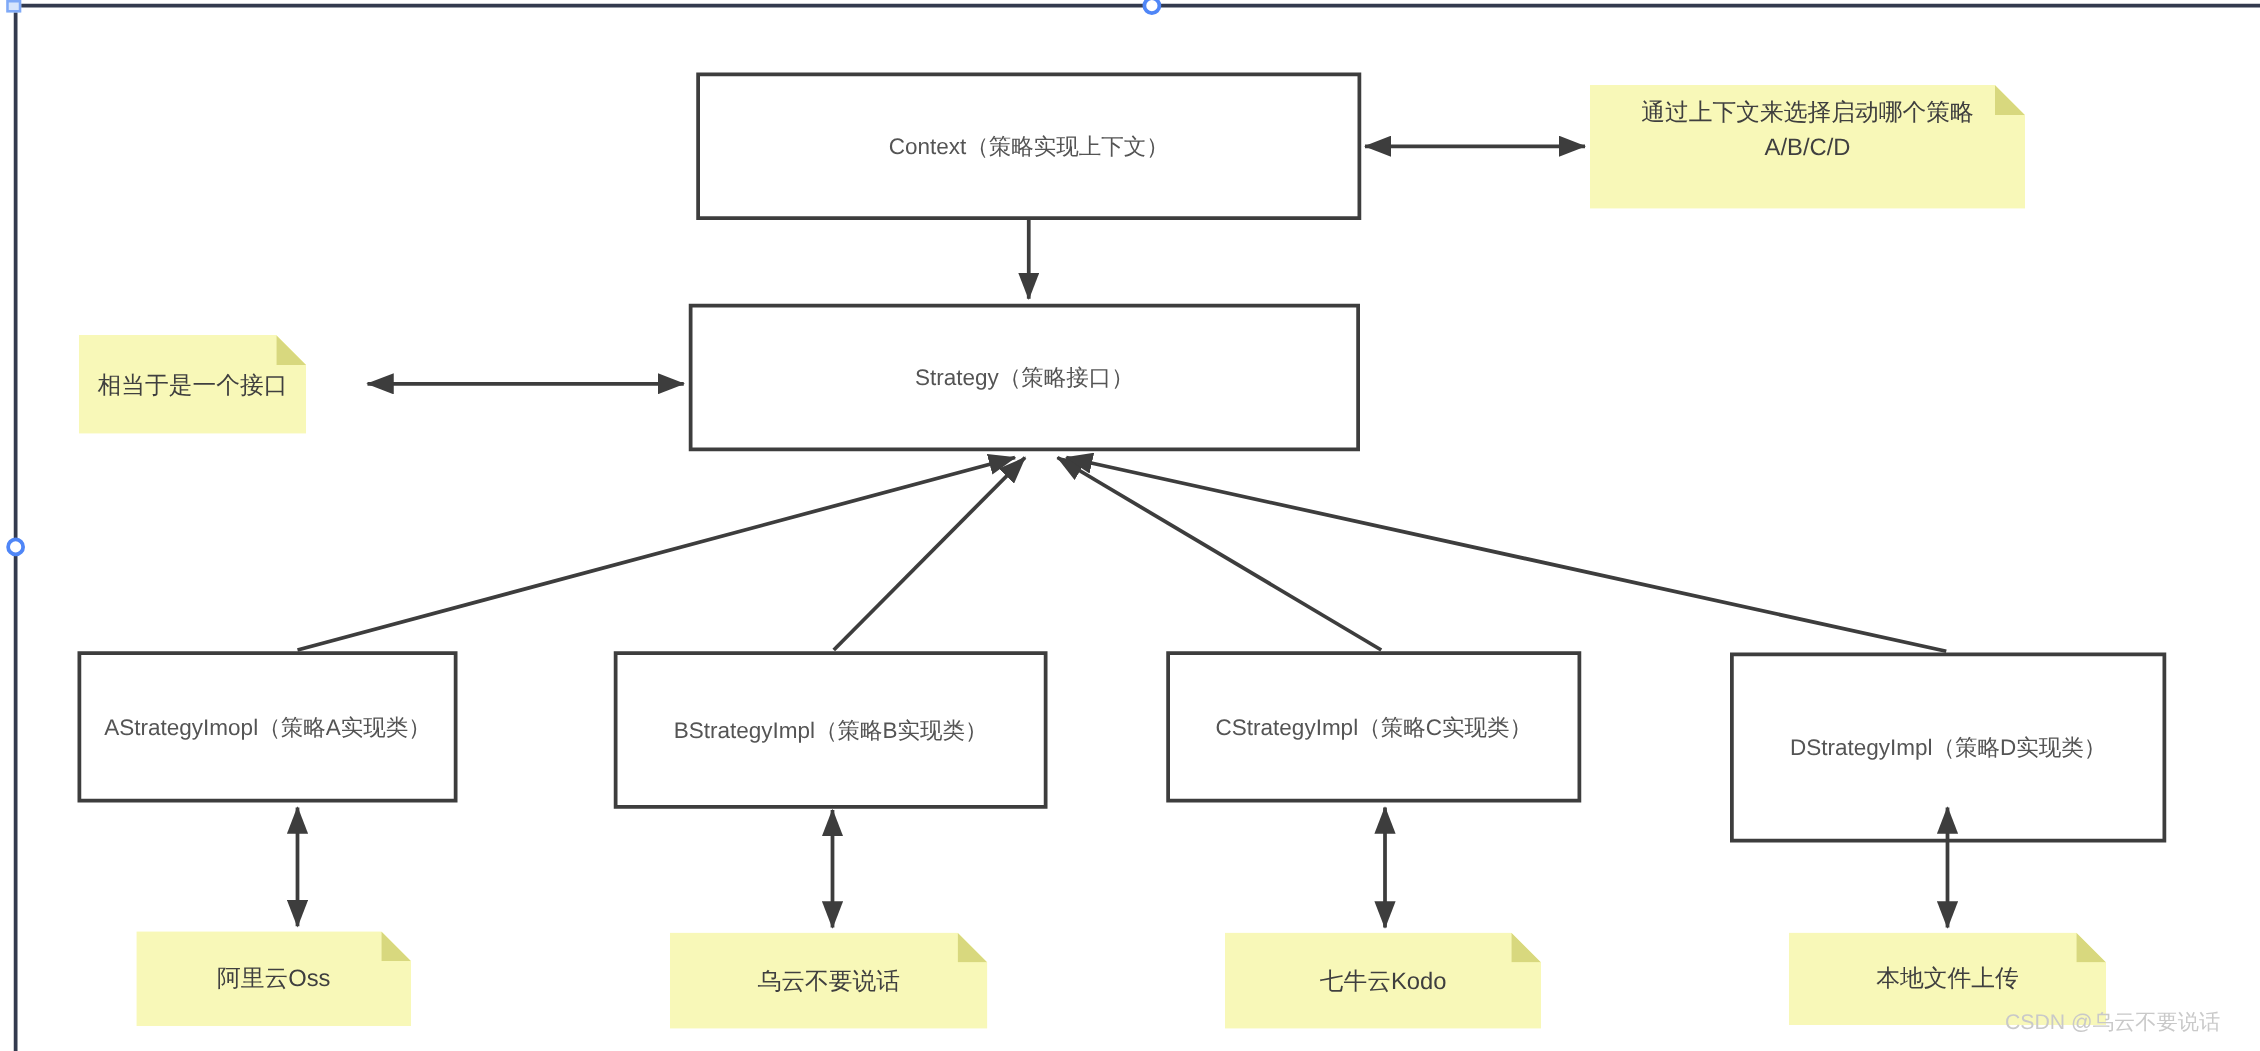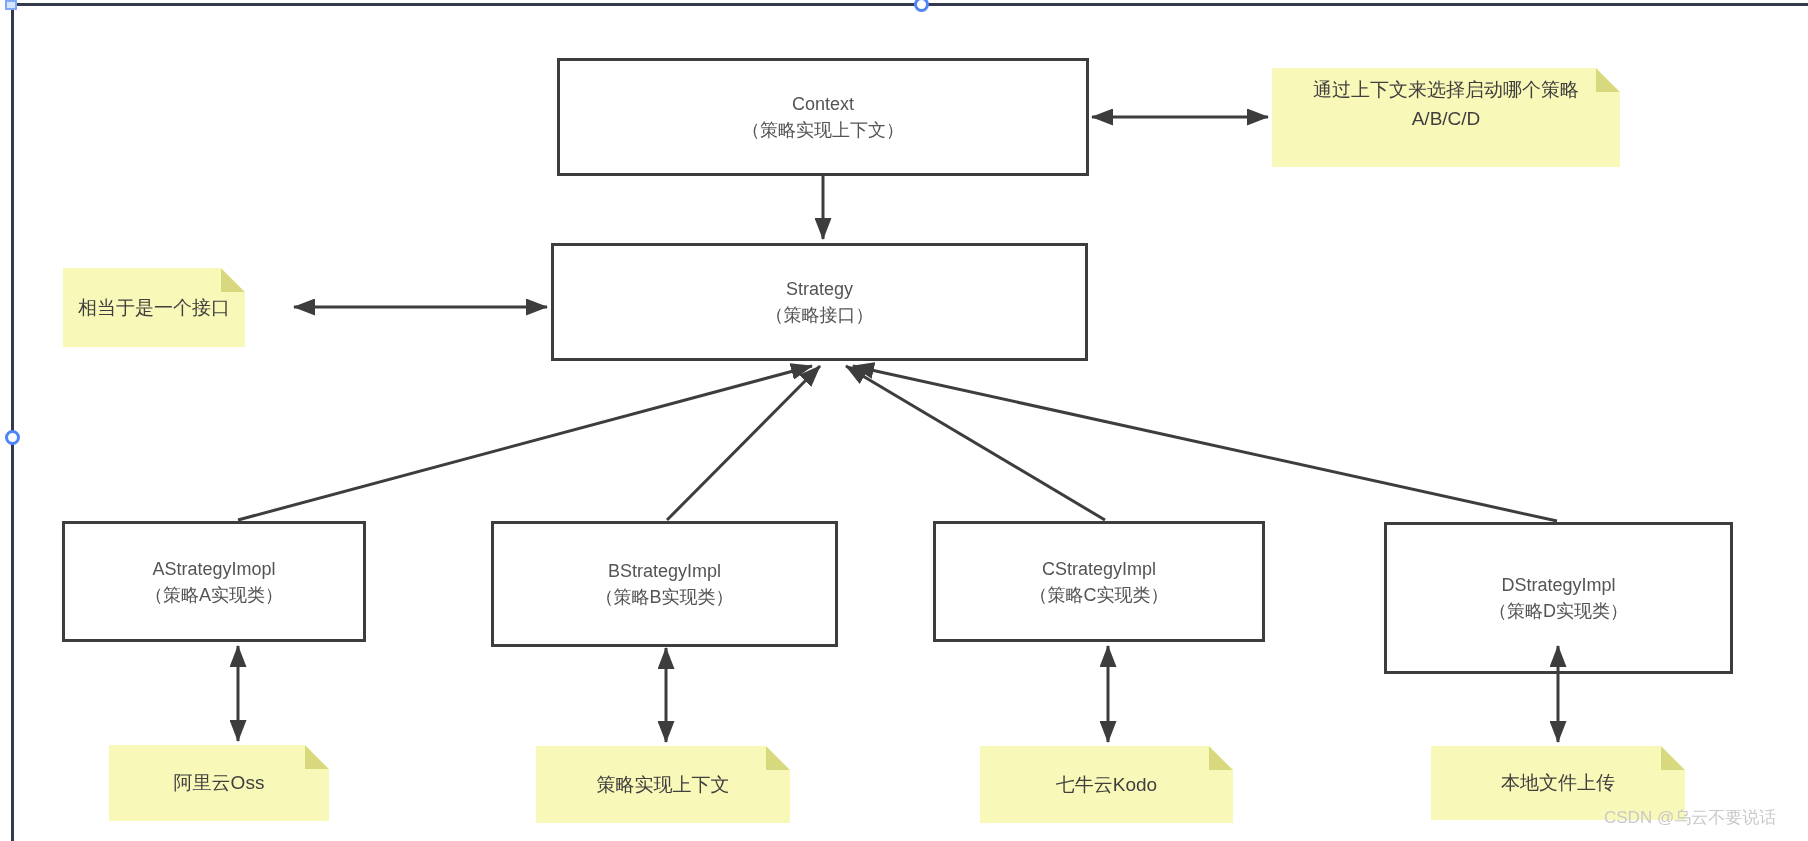--- a/index.html
+++ b/index.html
@@ -24,21 +24,21 @@
   }
   .sel-circle.top{left:914px;top:-3px;}
   .sel-circle.mid{left:5px;top:430px;}
 
   
   .class-box{
     position:absolute;
     background:#ffffff;
     border:3px solid #3d3d3d;
     box-sizing:border-box;
-    display:flex;flex-direction:column;align-items:center;justify-content:center;
+    display:flex;flex-direction:row;align-items:center;justify-content:center;
     color:#545454;font-size:18px;line-height:26px;text-align:center;
   }
   .box-context {left:557px;top:58px; width:532px;height:118px;}
   .box-strategy{left:551px;top:243px;width:537px;height:118px;}
   .box-a{left:62px;  top:521px;width:304px;height:121px;}
   .box-b{left:491px; top:521px;width:347px;height:126px;}
   .box-c{left:933px; top:521px;width:332px;height:121px;}
   .box-d{left:1384px;top:522px;width:349px;height:152px;}
 
   
@@ -124,21 +124,21 @@
     <span>相当于是一个接口</span>
   </div>
 
   <div class="note note-a">
     <div class="fold"></div>
     <span>阿里云Oss</span>
   </div>
 
   <div class="note note-b">
     <div class="fold"></div>
-    <span>策略实现上下文</span>
+    <span>乌云不要说话</span>
   </div>
 
   <div class="note note-c">
     <div class="fold"></div>
     <span>七牛云Kodo</span>
   </div>
 
   <div class="note note-d">
     <div class="fold"></div>
     <span>本地文件上传</span>

